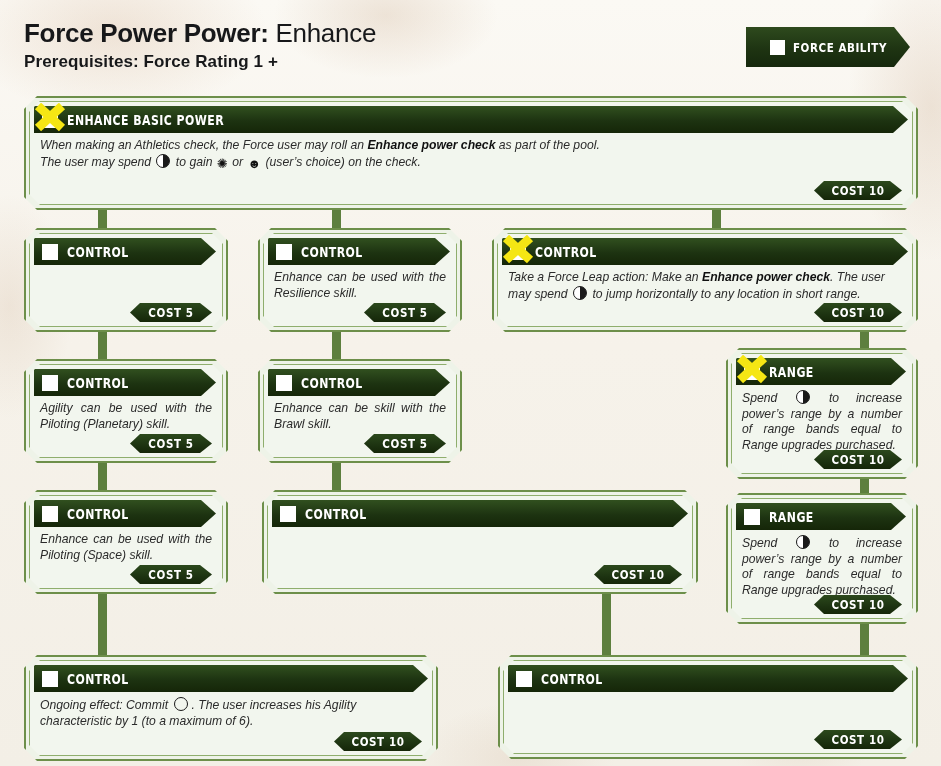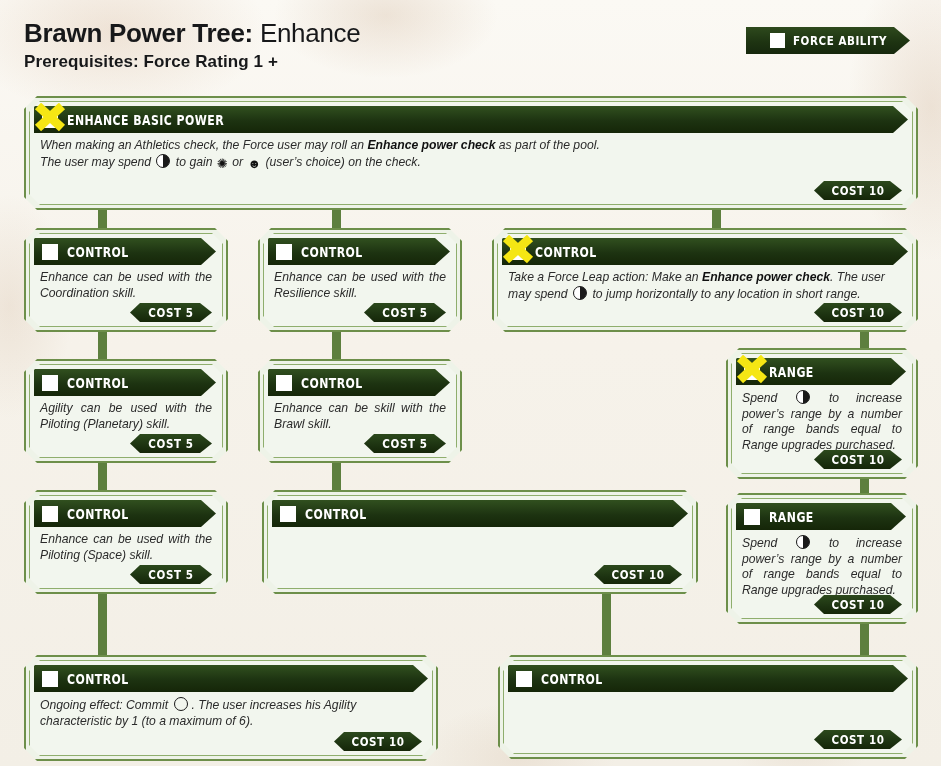--- a/index.html
+++ b/index.html
@@ -23,21 +23,21 @@
   }
   #root{position:absolute;inset:0;}
 
   
   .pagehead{position:absolute;left:24px;top:18px;}
   .ttl{font-size:26px;font-weight:bold;color:#17181a;letter-spacing:-.3px;white-space:nowrap;}
   .ttl .t2{font-weight:normal;}
   .prereq{font-size:17px;font-weight:bold;color:#17181a;margin-top:3px;letter-spacing:.1px;}
 
   .legend{
-    position:absolute;left:746px;top:27px;width:164px;height:27px;
+    position:absolute;left:746px;top:27px;width:164px;height:40px;
     background:linear-gradient(180deg,#2e4a1d 0%,#1e3412 55%,#16280d 100%);
     clip-path:polygon(0 0,calc(100% - 16px) 0,100% 50%,calc(100% - 16px) 100%,0 100%);
     display:flex;align-items:center;padding-left:24px;box-sizing:border-box;
   }
   .legend .cbx{width:15px;height:15px;background:#fff;margin-right:8px;flex:0 0 auto;}
   .legend .lbl{color:#fff;font-size:12.5px;font-weight:bold;letter-spacing:.6px;
     font-family:"DejaVu Sans Condensed","Liberation Sans",sans-serif;transform:scaleX(.92);transform-origin:left;}
 
   
   .conn{position:absolute;background:#5d7f3e;z-index:1;}
@@ -98,21 +98,21 @@
 </style>
 </head>
 <body>
 
 <div id="paper"></div>
 
 <div id="root">
 
   <div class="pagehead">
     <div class="ttl">
-      <span class="t1">Brawn Power Tree:</span>
+      <span class="t1">Force Power Power:</span>
       <span class="t2">Enhance</span>
     </div>
     <div class="prereq">Prerequisites: Force Rating 1 +</div>
   </div>
 
   <div class="legend">
     <span class="cbx"></span>
     <span class="lbl">FORCE ABILITY</span>
   </div>
 
@@ -146,21 +146,20 @@
           <div class="body">When making an Athletics check, the Force user may roll an <b>Enhance power check</b> as part of the pool.<br>The user may spend <span class="sym sym-force"></span> to gain <span class="sym sym-succ">✺</span> or <span class="sym sym-adv">☻</span> (user’s choice) on the check.</div>
           <div class="cost" style="width: 88px; right: 10px;">COST 10</div>
         </div>
       </div>
       <div class="node" style="left: 24px; top: 228px; width: 204px; height: 104px;">
         <div class="inner">
           <div class="hdr" style="width: 182px;">
             <span class="cbx"></span>
             <span class="nm">CONTROL</span>
           </div>
-          <div class="body just">Enhance can be used with the Coordination skill.</div>
           <div class="cost" style="width: 82px; right: 10px;">COST 5</div>
         </div>
       </div>
       <div class="node" style="left: 258px; top: 228px; width: 204px; height: 104px;">
         <div class="inner">
           <div class="hdr" style="width: 182px;">
             <span class="cbx"></span>
             <span class="nm">CONTROL</span>
           </div>
           <div class="body just">Enhance can be used with the Resilience skill.</div>

